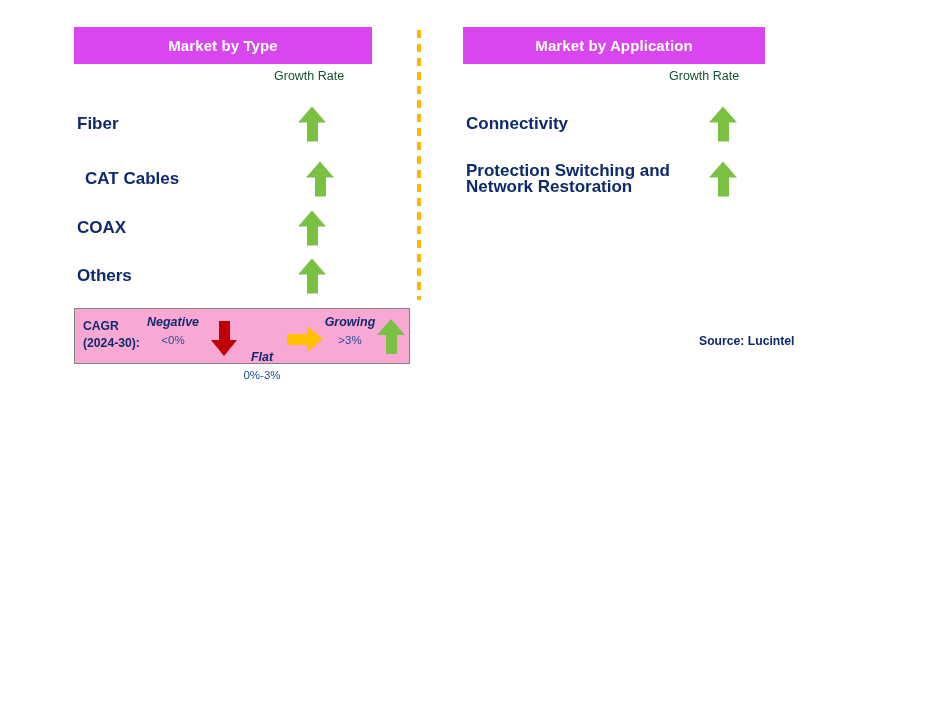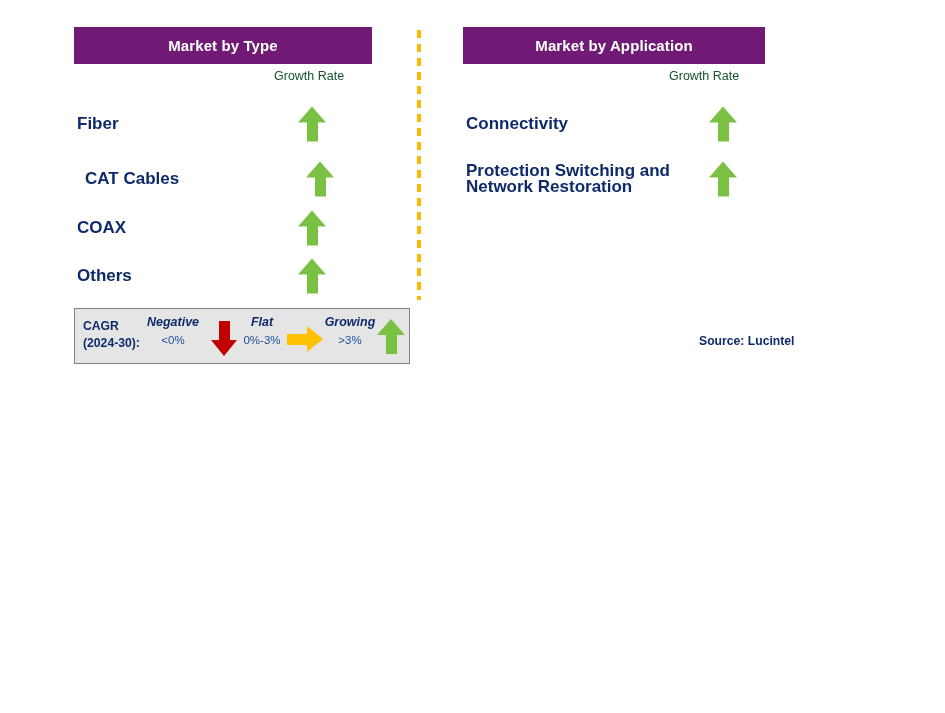--- a/index.html
+++ b/index.html
@@ -22,21 +22,21 @@
   }
   #panel-type  { left: 74px;  width: 298px; }
   #panel-app   { left: 463px; width: 302px; }
 
   .panel-header {
     position: absolute;
     top: 27px;
     left: 0;
     width: 100%;
     height: 37px;
-    background: #701a75;
+    background: #d946ef;
     color: #ffffff;
     font-size: 15px;
     font-weight: bold;
     display: flex;
     align-items: center;
     justify-content: center;
     letter-spacing: .1px;
   }
 
   .growth-rate-label {
@@ -158,21 +158,21 @@
   }
 
   
   #legend {
     position: absolute;
     left: 74px;
     top: 308px;
     width: 336px;
     height: 56px;
     border: 1.6px solid #808080;
-    background: #e5e5e5;
+    background: #f9a8d4;
     box-sizing: border-box;
     text-decoration: underline;
   }
   .legend-cagr {
     position: absolute;
     left: 8px;
     top: 9px;
     font-size: 12.2px;
     font-weight: bold;
     color: #0e2a6b;
@@ -191,21 +191,21 @@
     color: #0e2a6b;
     white-space: nowrap;
   }
   .legend-range {
     margin-top: 5px;
     font-size: 11.5px;
     color: #1f4e9c;
     white-space: nowrap;
   }
   #legend-group-negative { left: 68px;  width: 60px; }
-  #legend-group-flat     { left: 160px; width: 54px; }
+  #legend-group-flat     { left: 160px; width: 54px; margin-top: 35px; }
   #legend-group-growing  { left: 242px; width: 66px; }
 
   .legend-icon {
     position: absolute;
   }
   #legend-icon-negative { left: 136px; top: 12px; }
   #legend-icon-flat     { left: 212px; top: 17px; }
   #legend-icon-growing  { left: 302px; top: 10px; }
 
   

